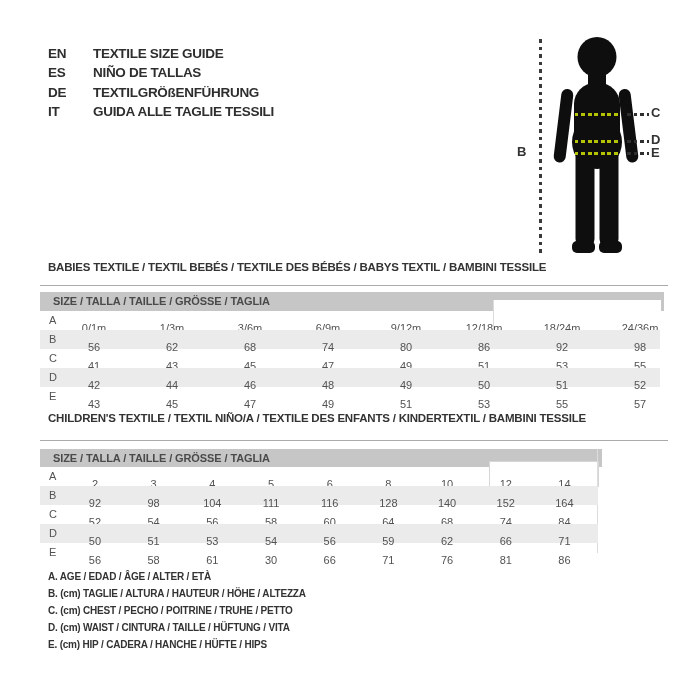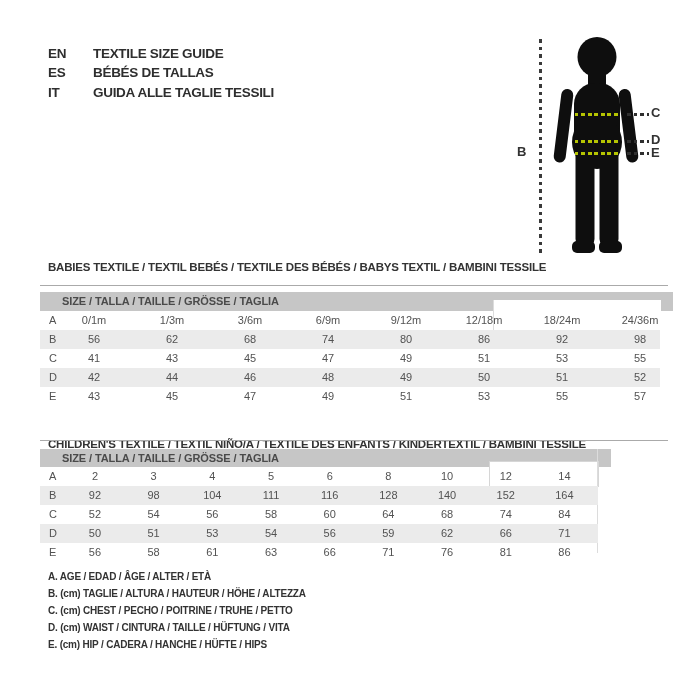--- a/index.html
+++ b/index.html
@@ -24,28 +24,28 @@
   .m-label{position:absolute;left:146px;font-size:13px;font-weight:700;color:#333;}
   .yc{top:84.5px}.yd{top:111.5px}.ye{top:123.5px}
   .lc{top:77px}.ld{top:104px}.le{top:117px}
   
   .sec-title{position:absolute;left:48px;font-size:11.5px;font-weight:700;
     letter-spacing:-0.2px;color:#333;white-space:nowrap;text-align:right;}
   .rule{position:absolute;left:40px;width:628px;height:1px;background:#aaaaaa;}
   
   .tbl{position:absolute;left:40px;}
   .t-head{position:relative;z-index:1;background:#c6c6c6;color:#4a4a4a;
-    font-size:11px;font-weight:700;letter-spacing:-0.1px;padding-left:22px;}
+    font-size:11px;font-weight:700;letter-spacing:-0.1px;padding-left:13px;}
   .b-tbl .t-head{height:19px;line-height:19px;width:611px;}
   .c-tbl .t-head{height:18px;line-height:18px;width:549px;}
   .t-row{position:relative;z-index:3;height:19px;line-height:19px;font-size:11px;color:#525252;}
   .b-tbl .t-row.band{background:#ebebeb;width:620px;}
   .c-tbl .t-row.band{background:#ebebeb;width:558px;}
   .t-letter{position:absolute;left:9px;}
-  .t-cells{position:absolute;top:0;display:flex;}
+  .t-cells{position:absolute;top:8px;display:flex;}
   .b-tbl .t-cells{left:15px;}
   .b-tbl .t-cell{width:78px;text-align:center;}
   .c-tbl .t-cells{left:25.6px;}
   .c-tbl .t-cell{width:58.7px;text-align:center;}
   
   .hl-babies{position:absolute;left:453px;top:8px;width:167px;height:31px;z-index:2;
     border-left:1px solid #dcdcdc;background:linear-gradient(#ffffff 0 12px,transparent 12px);}
   .hl-children{position:absolute;left:449px;top:12px;width:108px;height:25px;z-index:2;
     background:#ffffff;border:1px solid #d6d6d6;border-bottom:none;}
   .edge-children{position:absolute;left:557px;top:0;width:1px;height:104px;background:#dcdcdc;z-index:2;}
@@ -59,21 +59,25 @@
 
 <div class="canvas">
 
   <section class="langs">
       <div class="lang-row">
         <span class="lang-code">EN</span>
         <span>TEXTILE SIZE GUIDE</span>
       </div>
       <div class="lang-row">
         <span class="lang-code">ES</span>
-        <span>BÉBÉS DE TALLAS</span>
+        <span>NIÑO DE TALLAS</span>
+      </div>
+      <div class="lang-row">
+        <span class="lang-code">DE</span>
+        <span>TEXTILGRÖßENFÜHRUNG</span>
       </div>
       <div class="lang-row">
         <span class="lang-code">IT</span>
         <span>GUIDA ALLE TAGLIE TESSILI</span>
       </div>
     </section>
 
   <div class="figure">
     <div class="b-line"></div>
     <div class="b-label">B</div>
@@ -169,21 +173,21 @@
             <span class="t-cell">49</span>
             <span class="t-cell">51</span>
             <span class="t-cell">53</span>
             <span class="t-cell">55</span>
             <span class="t-cell">57</span>
           </div>
         </div>
       </div>
   </div>
 
-  <div class="sec-title" style="top:438px">CHILDREN'S TEXTILE / TEXTIL NIÑO/A / TEXTILE DES ENFANTS / KINDERTEXTIL / BAMBINI TESSILE</div>
+  <div class="sec-title" style="top:412px">CHILDREN'S TEXTILE / TEXTIL NIÑO/A / TEXTILE DES ENFANTS / KINDERTEXTIL / BAMBINI TESSILE</div>
   <div class="rule" style="top:440px"></div>
   <div class="tbl c-tbl" style="top:449px">
     <div class="t-head">SIZE / TALLA / TAILLE / GRÖSSE / TAGLIA</div>
     <div class="hl-children"></div>
     <div class="edge-children"></div>
     <div>
         <div class="t-row">
           <span class="t-letter">A</span>
           <div class="t-cells">
             <span class="t-cell">2</span>
@@ -238,21 +242,21 @@
             <span class="t-cell">66</span>
             <span class="t-cell">71</span>
           </div>
         </div>
         <div class="t-row">
           <span class="t-letter">E</span>
           <div class="t-cells">
             <span class="t-cell">56</span>
             <span class="t-cell">58</span>
             <span class="t-cell">61</span>
-            <span class="t-cell">63</span>
+            <span class="t-cell">30</span>
             <span class="t-cell">66</span>
             <span class="t-cell">71</span>
             <span class="t-cell">76</span>
             <span class="t-cell">81</span>
             <span class="t-cell">86</span>
           </div>
         </div>
       </div>
   </div>
 

